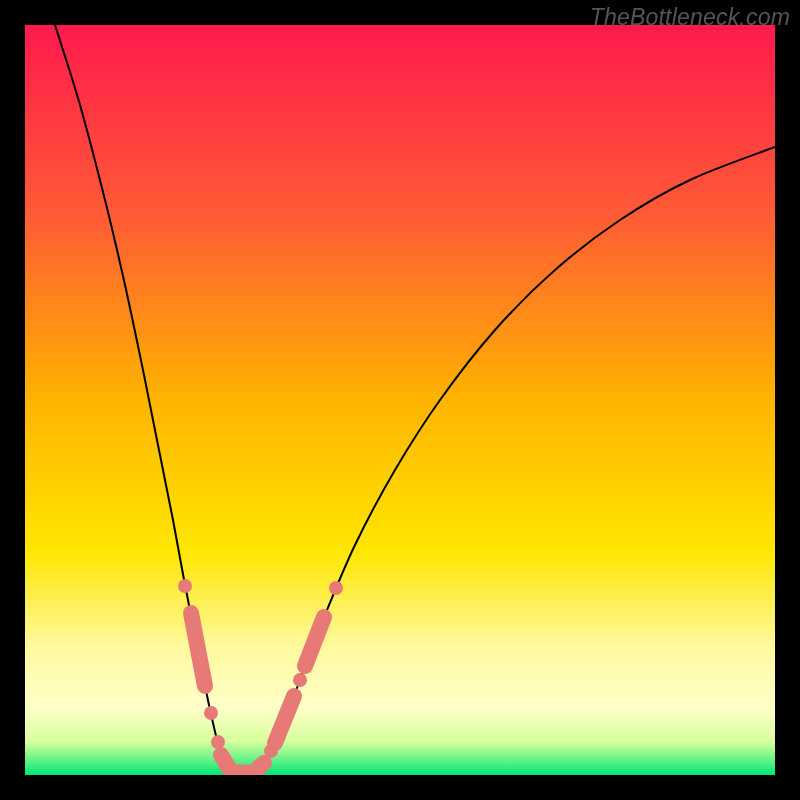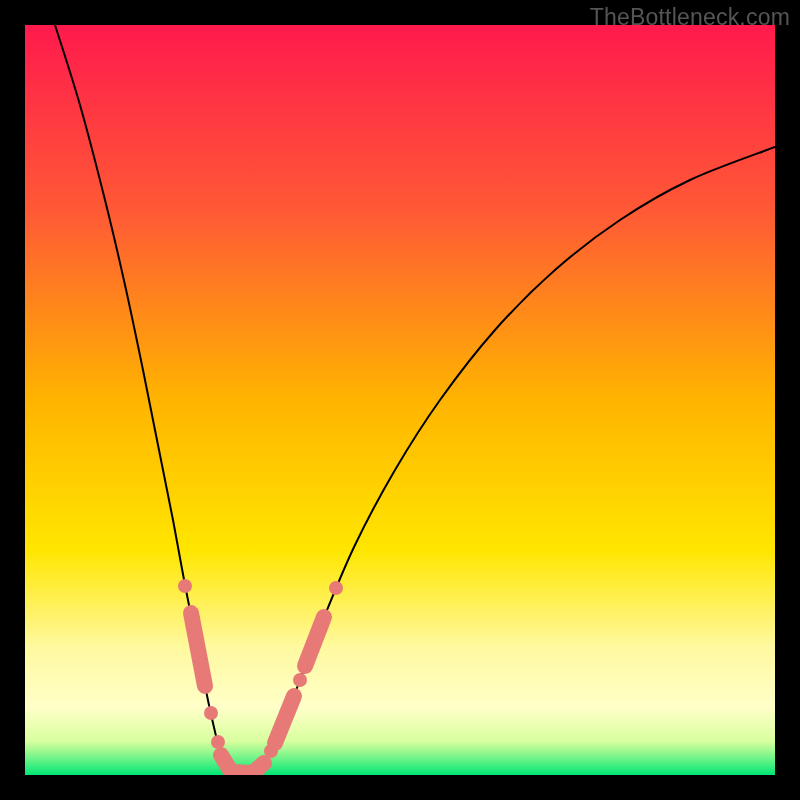--- a/index.html
+++ b/index.html
@@ -8,20 +8,21 @@
     width: 800px;
     height: 800px;
     overflow: hidden;
     font-family: Arial, Helvetica, sans-serif;
   }
   .frame {
     width: 800px;
     height: 800px;
     background: #000;
     position: relative;
+    font-style: italic;
   }
   .plot-area {
     position: absolute;
     left: 25px;
     top: 25px;
     width: 750px;
     height: 750px;
   }
   .watermark {
     position: absolute;

